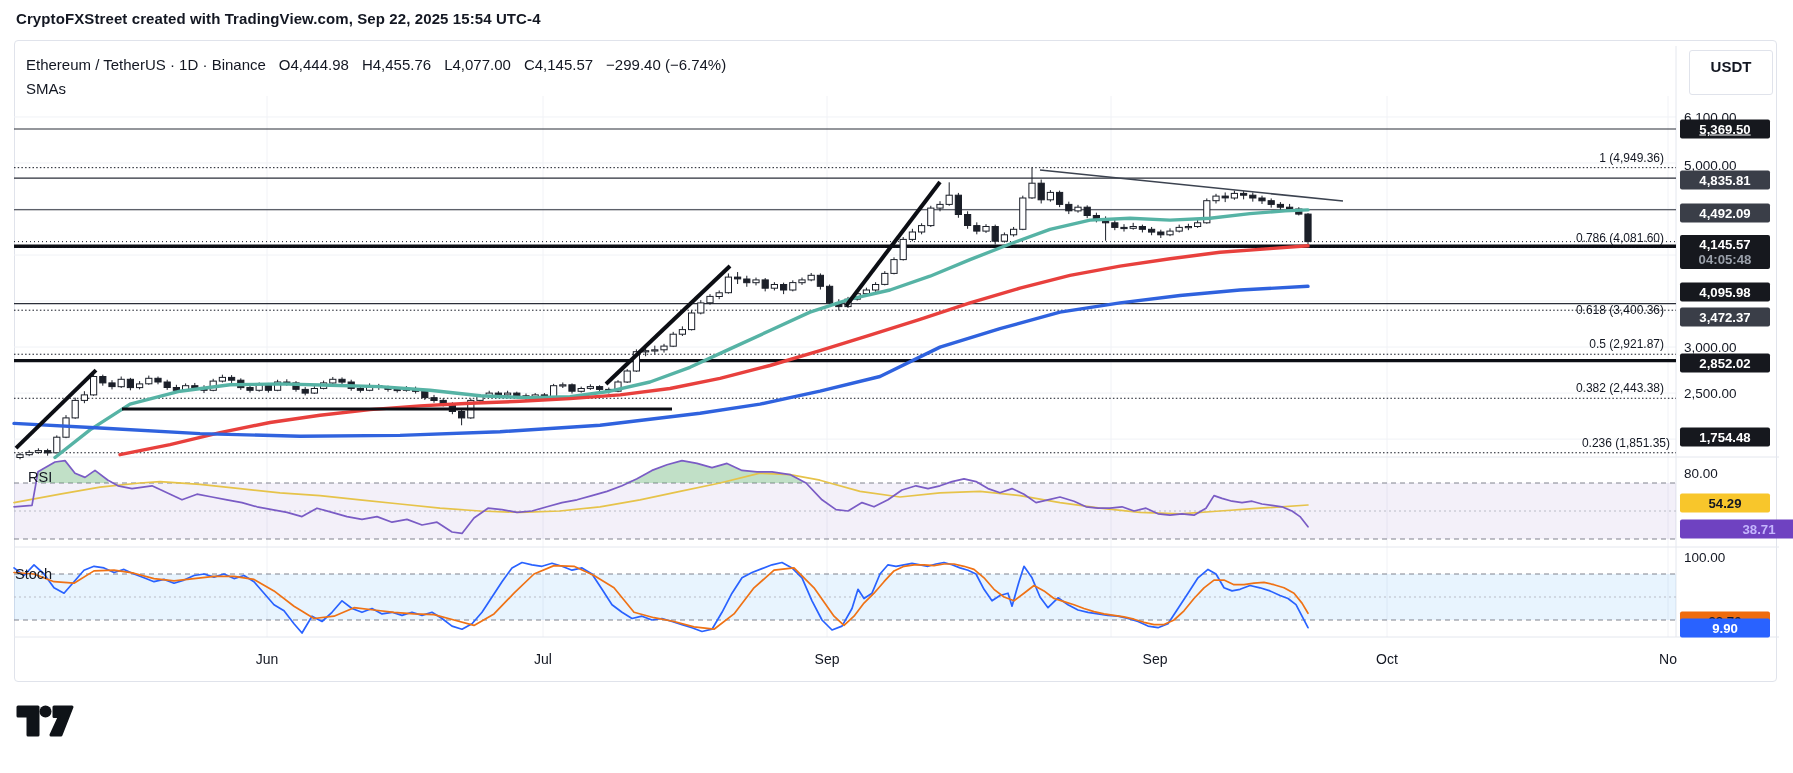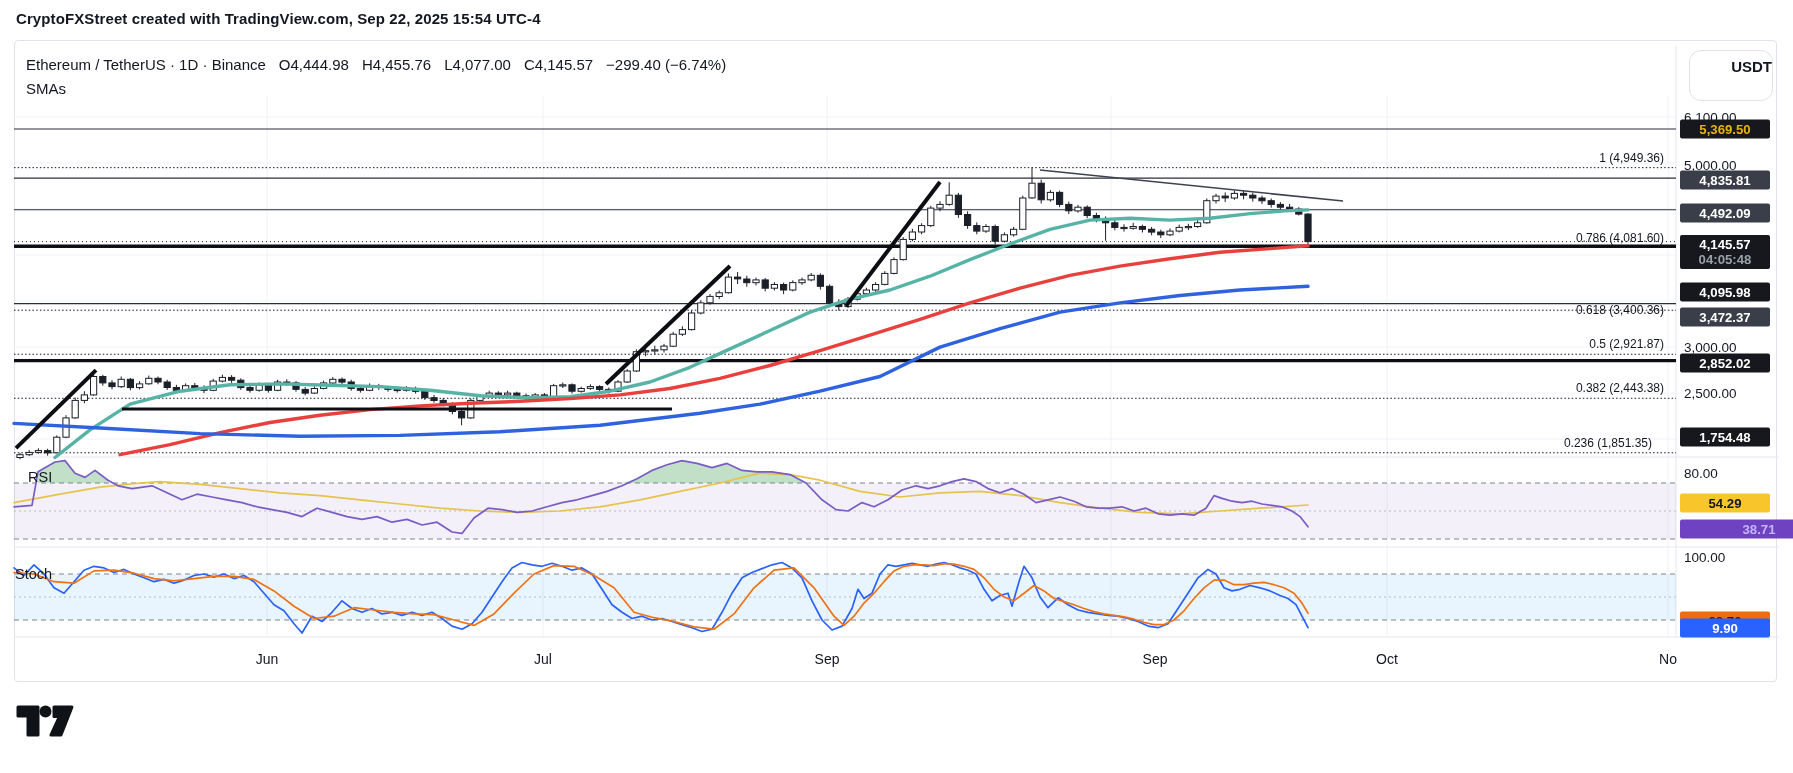--- a/index.html
+++ b/index.html
@@ -6,22 +6,22 @@
   body{width:1793px;height:773px;position:relative;overflow:hidden;
        font-family:"Liberation Sans",sans-serif;color:#131722;}
   .abs{position:absolute;}
   .attribution{left:16px;top:10px;font-size:15px;font-weight:700;letter-spacing:.1px;}
   .widget{left:14px;top:40px;width:1763px;height:642px;border:1px solid #e0e3eb;border-radius:4px;background:#fff;box-sizing:border-box;}
   .legend{left:26px;top:56px;font-size:15px;white-space:nowrap;}
   .legend .sym{font-weight:400;}
   .legend .ohlc span{margin-left:13px;}
   .legend .chg{margin-left:13px;}
   .smas{left:26px;top:80px;font-size:15px;}
-  .usdt-btn{left:1689px;top:50px;width:84px;height:51px;border:1px solid #e0e3eb;border-radius:12px;
-            background:#fff;font-size:15px;font-weight:700;text-align:right;line-height:31px;box-sizing:border-box;cursor:pointer;}
+  .usdt-btn{left:1689px;top:50px;width:84px;height:45px;border:1px solid #e0e3eb;border-radius:3px;
+            background:#fff;font-size:15px;font-weight:700;text-align:center;line-height:31px;box-sizing:border-box;cursor:pointer;}
   #chart-svg{left:0;top:0;}
   .axis-label{position:absolute;left:1684px;transform:translateY(-50%);font-size:13.5px;white-space:nowrap;z-index:1;}
   .badge{position:absolute;left:1680px;width:90px;transform:translateY(-50%);text-align:center;
          font-size:13.2px;font-weight:700;color:#fff;border-radius:2px;padding:2px 0;z-index:2;white-space:nowrap;}
   .badge .cd{display:block;font-weight:700;color:#9aa0aa;}
   .fib-label{position:absolute;transform:translateY(-100%);font-size:12px;white-space:nowrap;z-index:1;}
   .month-label{position:absolute;top:651px;transform:translateX(-50%);font-size:14px;z-index:1;}
   .pane-label{position:absolute;font-size:14.5px;font-weight:400;z-index:1;}
   .footer{left:16px;top:701px;display:flex;align-items:center;gap:11px;}
   .footer .brand{font-size:31px;font-weight:700;letter-spacing:-0.8px;color:#0f1318;}
@@ -384,38 +384,38 @@
 <div class="pane-label" style="left:28px;top:469px;">RSI</div>
 <div class="pane-label" style="left:15px;top:566px;">Stoch</div>
 
 <div id="overlays">
     <div class="axis-label" style="top: 117px;">6,100.00</div>
     <div class="axis-label" style="top: 165px;">5,000.00</div>
     <div class="axis-label" style="top: 347px;">3,000.00</div>
     <div class="axis-label" style="top: 393px;">2,500.00</div>
     <div class="axis-label" style="top: 473px;">80.00</div>
     <div class="axis-label" style="top: 557px;">100.00</div>
-    <div class="badge" style="top: 129px; background: rgb(22, 24, 30); color: #eab308;">5,369.50</div>
+    <div class="badge" style="top: 129px; background: rgb(22, 24, 30); color: #ffffff; text-decoration: underline;">5,369.50</div>
     <div class="badge" style="top: 180px; background: rgb(58, 62, 72); color: rgb(255, 255, 255);">4,835.81</div>
     <div class="badge" style="top: 213px; background: rgb(58, 62, 72); color: rgb(255, 255, 255);">4,492.09</div>
     <div class="badge" style="top: 252px; background: rgb(22, 24, 30); color: rgb(255, 255, 255);">4,145.57<span class="cd">04:05:48</span></div>
     <div class="badge" style="top: 292px; background: rgb(22, 24, 30); color: rgb(255, 255, 255);">4,095.98</div>
     <div class="badge" style="top: 317px; background: rgb(58, 62, 72); color: rgb(255, 255, 255);">3,472.37</div>
     <div class="badge" style="top: 363px; background: rgb(22, 24, 30); color: rgb(255, 255, 255);">2,852.02</div>
     <div class="badge" style="top: 437px; background: rgb(22, 24, 30); color: rgb(255, 255, 255);">1,754.48</div>
     <div class="badge" style="top: 503px; background: rgb(248, 198, 43); color: rgb(19, 23, 34);">54.29</div>
     <div class="badge" style="top: 529px; background: rgb(111, 66, 193); color: #c4b5fd; padding-left: 34px;">38.71</div>
     <div class="badge" style="top: 621px; background: rgb(239, 108, 14); color: #0f172a;">28.70</div>
     <div class="badge" style="top: 628px; background: rgb(41, 98, 255); color: rgb(255, 255, 255);">9.90</div>
     <div class="fib-label" style="right: 129px; top: 164.656px;">1 (4,949.36)</div>
     <div class="fib-label" style="right: 129px; top: 244.514px;">0.786 (4,081.60)</div>
     <div class="fib-label" style="right: 129px; top: 317px;">0.618 (3,400.36)</div>
     <div class="fib-label" style="right: 129px; top: 351.242px;">0.5 (2,921.87)</div>
     <div class="fib-label" style="right: 129px; top: 395.276px;">0.382 (2,443.38)</div>
-    <div class="fib-label" style="right: 141px; top: 449.759px;">0.236 (1,851.35)</div>
+    <div class="fib-label" style="right: 123px; top: 449.759px;">0.236 (1,851.35)</div>
     <div class="month-label" style="left: 267px;">Jun</div>
     <div class="month-label" style="left: 543px;">Jul</div>
     <div class="month-label" style="left: 827px;">Sep</div>
     <div class="month-label" style="left: 1111px; margin-left: 44px;">Sep</div>
     <div class="month-label" style="left: 1387px;">Oct</div>
     <div class="month-label" style="left: 1668px;">No</div>
   </div>
 
 <div class="abs footer">
   <svg width="58" height="40" viewBox="0 0 58 40">

